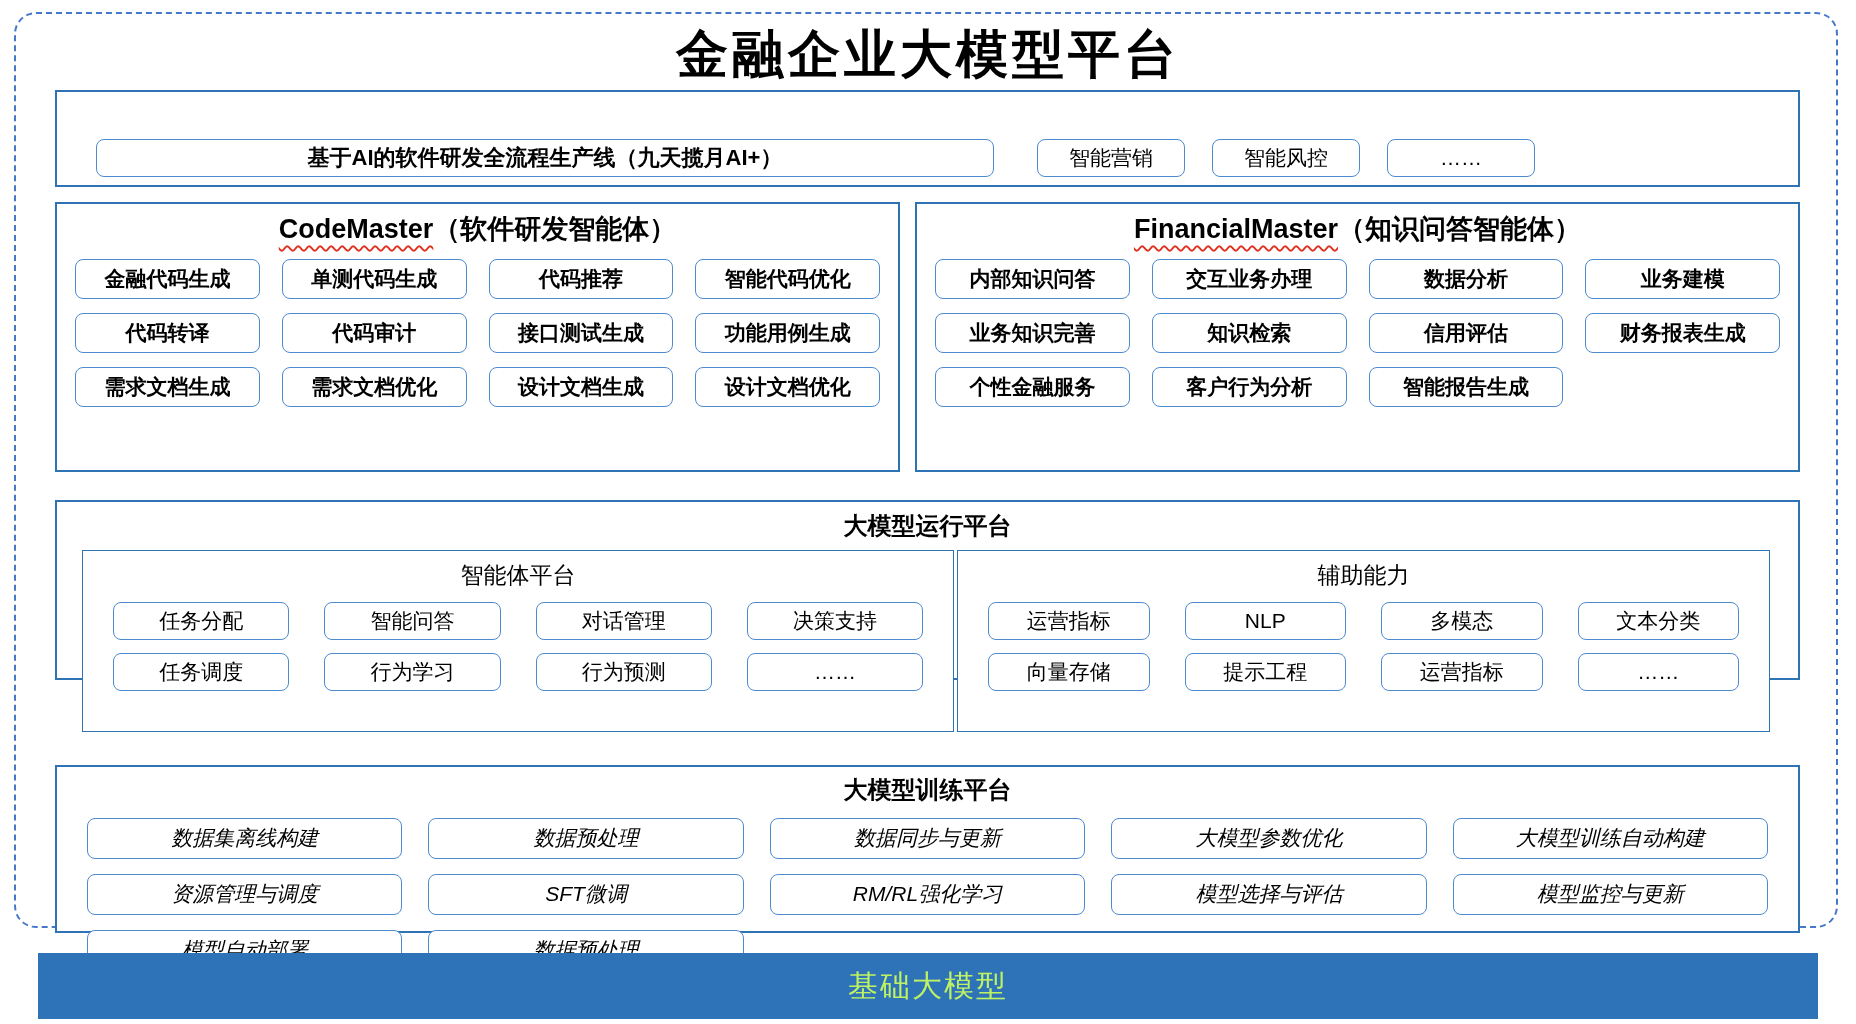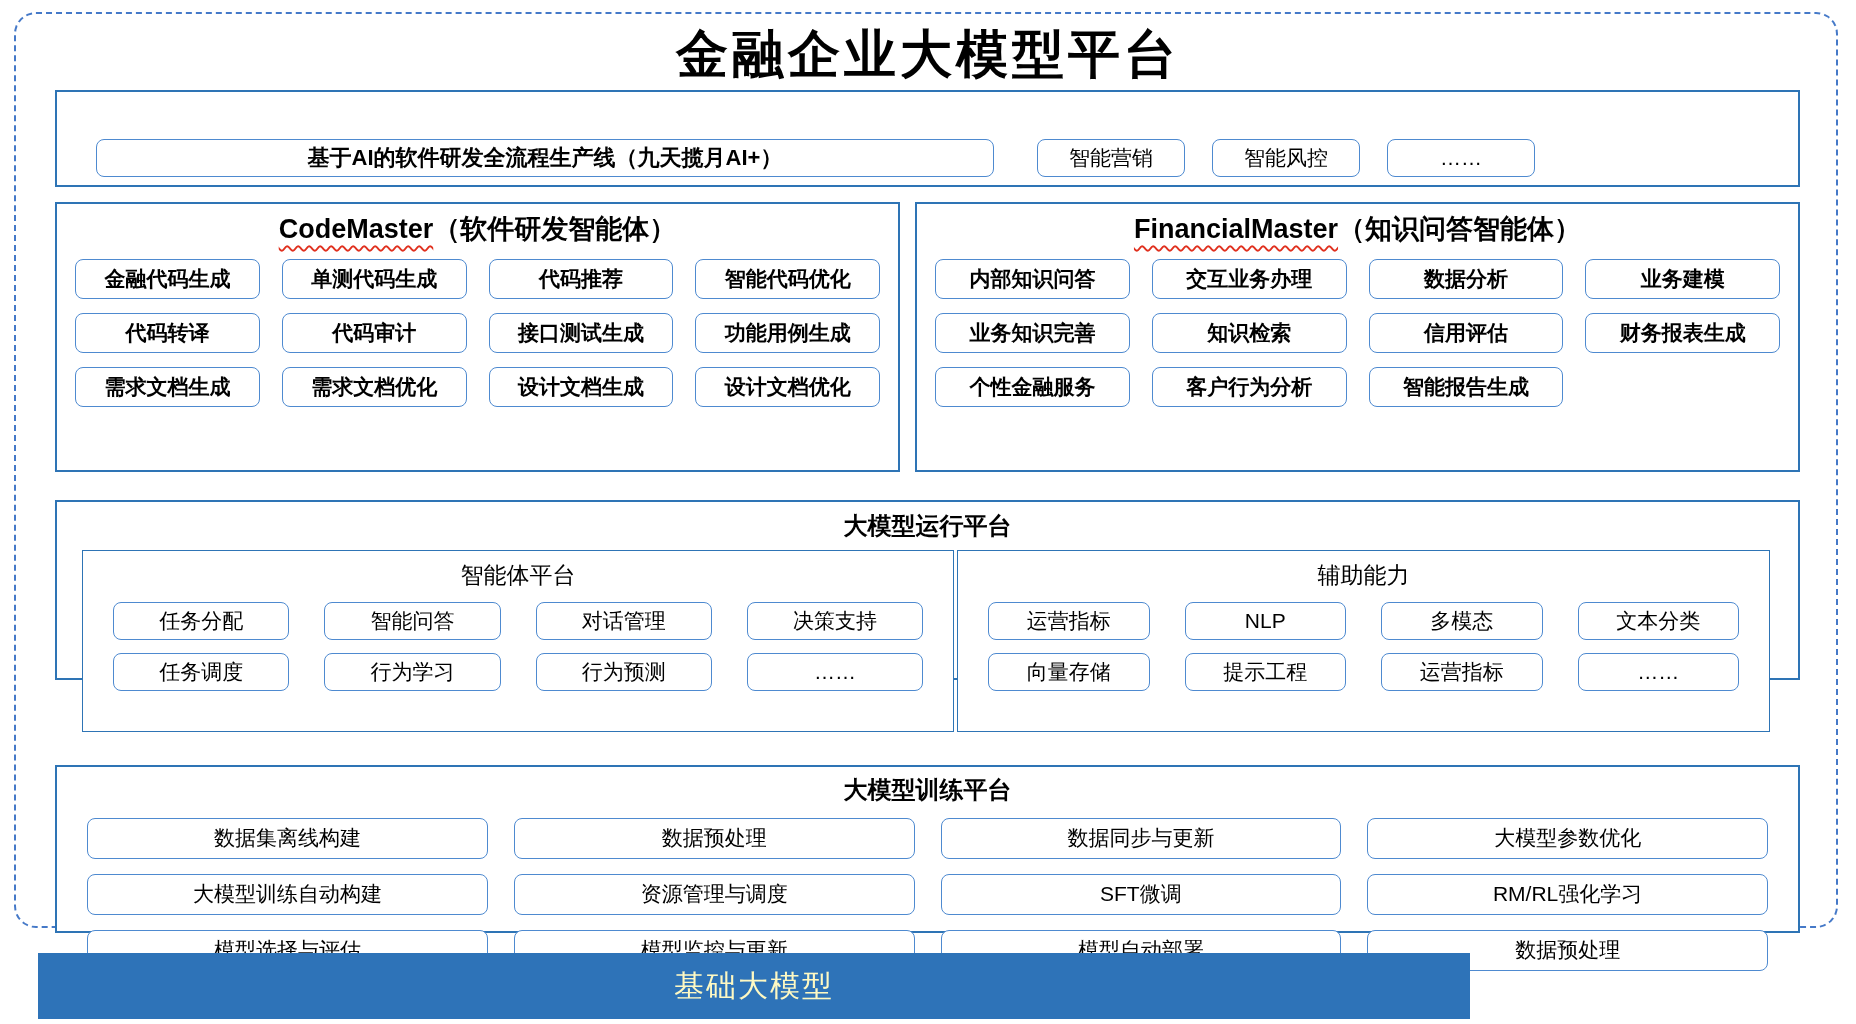--- a/index.html
+++ b/index.html
@@ -66,28 +66,28 @@
   .sub-header{text-align:center;font-weight:400;font-size:23px;margin-top:9px;}
   .sub-grid{
     display:grid;grid-template-columns:repeat(4,1fr);
     gap:13px 35px;padding:11px 30px 0 30px;
   }
   .sub-grid .chip{height:38px;}
   
   .sec-training{left:55px;top:765px;width:1745px;height:168px;}
   .sec-training > .sec-header{margin-top:9px;font-size:24px;}
   .train-grid{
-    display:grid;grid-template-columns:repeat(4,1fr);
-    gap:15px 26px;padding:13px 30px 0 30px;
+    display:grid;grid-template-columns:repeat(5,1fr);
+    gap:15px 26px;padding:13px 30px 0 30px;font-style:italic;
   }
   .train-grid .chip{height:41px;}
   
   .base-bar{
-    position:absolute;left:38px;top:953px;width:1432px;height:66px;
-    background:#2E73B8;color:#fef9c3;display:flex;align-items:center;justify-content:center;
+    position:absolute;left:38px;top:953px;width:1780px;height:66px;
+    background:#2E73B8;color:#bef264;display:flex;align-items:center;justify-content:center;
     font-size:30px;font-weight:500;letter-spacing:2px;
   }
 </style>
 </head>
 <body>
 
 <div class="stage">
   <div class="dashed-frame"></div>
 
   <div class="main-title">金融企业大模型平台</div>

